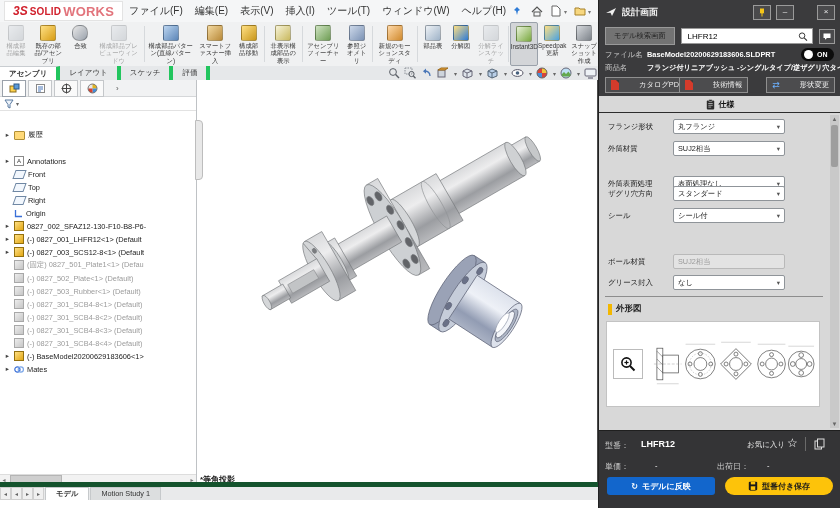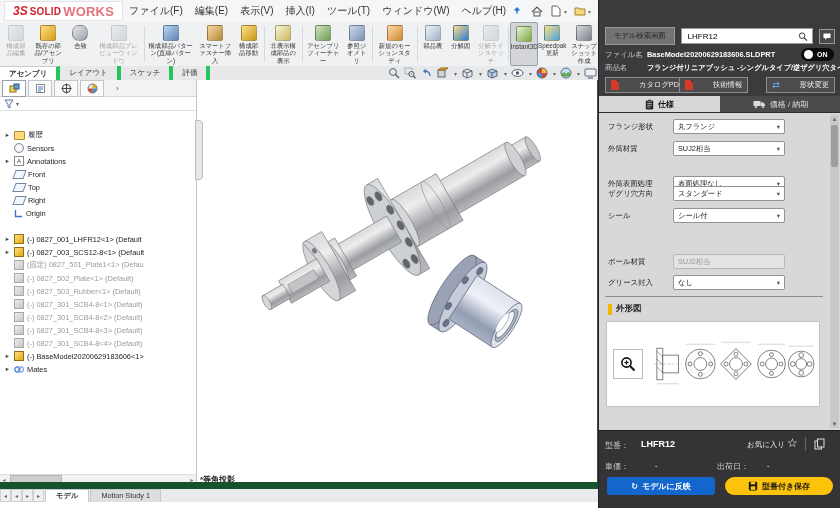--- a/index.html
+++ b/index.html
@@ -49,21 +49,21 @@
   .ti-a{width:8px;height:8px;border:1px solid #8a8a8a;font-size:6px;line-height:8px;text-align:center;color:#333;background:#fff}
   .ti-sensor{width:8px;height:8px;border-radius:50%;border:1px solid #888;background:radial-gradient(circle,#fff 30%,#cfe3f5)}
   .splitter{position:absolute;left:195px;top:120px;width:6px;height:58px;background:#e8e8e8;border:1px solid #bdbdbd;border-radius:0 4px 4px 0}
   .hscroll{position:absolute;left:0;top:394px;width:196px;height:8px;background:#f2f2f2;border-top:1px solid #ddd;display:flex;align-items:center}
   .hsb{font-size:6px;color:#777;width:8px;text-align:center}
   .hthumb{height:6px;background:#cfcfcf;border:1px solid #b5b5b5;width:50px;margin-left:2px}
   
   .viewport{left:196px;top:80px;width:401px;height:402px;background:#fff;border-right:1px solid #4a4a4a}
   .viewlabel{font-size:8px;font-weight:bold;color:#222}
   
-  .docbar{left:0;top:482px;width:598px;height:13px;background:#e9eaeb;border-top:7px solid #14532d;display:flex;align-items:flex-end;font-size:7.3px}
+  .docbar{left:0;top:482px;width:598px;height:13px;background:#e9eaeb;border-top:5px solid #14532d;display:flex;align-items:flex-end;font-size:7.3px}
   .navb{width:9px;height:11px;display:flex;align-items:center;justify-content:center;color:#666;font-size:6px;border:1px solid #d0d0d0;background:#f0f0f0}
   .dtab{padding:0 10px;line-height:12px;border:1px solid #c6c9cb;border-bottom:none;background:#dcdedf;color:#333;margin-left:1px}
   .dtab.active{background:#fff;font-weight:bold}
   .statusbar{left:0;top:495px;width:598px;height:13px;background:#f1f1f1;border-top:1px solid #d4d4d4;font-size:7.5px;color:#444;line-height:13px;padding-left:4px;box-sizing:border-box}
   
   .panel{left:598px;top:0;width:242px;height:508px;background:#3b3b3d;border-left:1px solid #222}
   .ptitle{position:absolute;left:0;top:0;width:100%;height:24px;display:flex;align-items:center;padding:0 6px;box-sizing:border-box;gap:5px}
   .ptitle .t{color:#f0f0f0;font-size:9px;font-weight:bold}
   .wbtn{width:16px;height:13px;border:1px solid #9a9a9a;background:#4a4a4c;color:#eee;display:flex;align-items:center;justify-content:center;font-size:8px;line-height:1}
   .searchrow{position:absolute;left:0;top:26px;width:100%;height:20px;display:flex;align-items:center;padding:0 6px;box-sizing:border-box;gap:6px}
@@ -481,25 +481,20 @@
           <path d="M1 1 H9 L6 5.5 V9 L4 8 V5.5 Z" fill="#eef4fb" stroke="#5a7aa0"></path>
         </svg>
       <span style="font-size:6px;color:#666">▾</span>
     </div>
 
     <div class="trow" style="top:49px">
         <span class="tarrow">▸</span>
         <span class="ti ti-folder"></span>
         <span>履歴</span>
       </div>
-    <div class="trow" style="top:62px">
-        <span class="tarrow"></span>
-        <span class="ti ti-sensor"></span>
-        <span>Sensors</span>
-      </div>
     <div class="trow" style="top:75px">
         <span class="tarrow">▸</span>
         <span class="ti ti-a">A</span>
         <span>Annotations</span>
       </div>
     <div class="trow" style="top:88px">
         <span class="tarrow"></span>
         <span class="ti ti-plane"></span>
         <span>Front</span>
       </div>
@@ -512,20 +507,25 @@
         <span class="tarrow"></span>
         <span class="ti ti-plane"></span>
         <span>Right</span>
       </div>
     <div class="trow" style="top:127px">
         <span class="tarrow"></span>
         <svg class="ti" width="9" height="9" viewBox="0 0 9 9">
           <path d="M1.5 1 V7.5 H8" fill="none" stroke="#3a6fd8" stroke-width="1.3"></path>
         </svg>
         <span>Origin</span>
+      </div>
+    <div class="trow" style="top:140px">
+        <span class="tarrow">▸</span>
+        <span class="ti ti-part"></span>
+        <span>0827_002_SFAZ12-130-F10-B8-P6-</span>
       </div>
     <div class="trow" style="top:153px">
         <span class="tarrow">▸</span>
         <span class="ti ti-part"></span>
         <span>(-) 0827_001_LHFR12&lt;1&gt; (Default</span>
       </div>
     <div class="trow" style="top:166px">
         <span class="tarrow">▸</span>
         <span class="ti ti-part"></span>
         <span>(-) 0827_003_SCS12-8&lt;1&gt; (Default</span>
@@ -590,20 +590,41 @@
   <div class="abs docbar">
     <span class="navb">◂</span>
       <span class="navb">◂</span>
       <span class="navb">▸</span>
       <span class="navb">▸</span>
     <span class="dtab active">モデル</span>
     <span class="dtab">Motion Study 1</span>
   </div>
 
   <div class="abs panel">
+    <div class="ptitle">
+      <svg width="12" height="10" viewBox="0 0 12 10">
+          <path d="M1 6 L11 1 L7 9 L5.5 5.8 Z" fill="#f0f0f0"></path>
+        </svg>
+      <span class="t">設計画面</span>
+      <div style="margin-left:auto;display:flex;gap:5px">
+        <div class="wbtn">
+            <svg width="8" height="9" viewBox="0 0 8 9">
+              <rect x="2" y="0.5" width="4" height="4.5" fill="#f5c518"></rect>
+              <path d="M1 5 H7 L4 5.5 Z" fill="#f5c518"></path>
+              <line x1="4" y1="5" x2="4" y2="8.5" stroke="#f5c518"></line>
+            </svg>
+          </div>
+        <div class="wbtn">
+            <span>–</span>
+          </div>
+        <div class="wbtn" style="margin-left:18px">
+            <span>×</span>
+          </div>
+      </div>
+    </div>
 
     <div class="searchrow">
       <div class="msbtn">モデル検索画面</div>
       <div class="sinput">
         <input value="LHFR12" style="">
         <svg width="11" height="11" viewBox="0 0 12 12">
             <circle cx="5" cy="5" r="3.4" fill="none" stroke="#333" stroke-width="1.2"></circle>
             <line x1="7.6" y1="7.6" x2="11" y2="11" stroke="#333" stroke-width="1.4"></line>
           </svg>
       </div>
@@ -640,29 +661,20 @@
     <div class="ptabs">
       <div class="ptab active">
         <svg width="9" height="11" viewBox="0 0 9 11">
             <rect x="0.8" y="1.5" width="7.4" height="9" rx="1" fill="#2b2b2b"></rect>
             <rect x="2.8" y="0.5" width="3.4" height="2" rx="0.5" fill="#2b2b2b" stroke="#d8d8d8" stroke-width="0.5"></rect>
             <line x1="2.3" y1="4.5" x2="6.7" y2="4.5" stroke="#d8d8d8" stroke-width="0.7"></line>
             <line x1="2.3" y1="6.3" x2="6.7" y2="6.3" stroke="#d8d8d8" stroke-width="0.7"></line>
             <line x1="2.3" y1="8.1" x2="5.2" y2="8.1" stroke="#d8d8d8" stroke-width="0.7"></line>
           </svg>
         <span>仕様</span>
-      </div>
-      <div class="ptab">
-        <svg width="13" height="9" viewBox="0 0 13 9">
-            <rect x="0.5" y="1" width="7" height="5" fill="#ddd"></rect>
-            <path d="M7.5 2.5 H10.5 L12 4.5 V6 H7.5 Z" fill="#ddd"></path>
-            <circle cx="3" cy="7" r="1.3" fill="#bbb"></circle>
-            <circle cx="10" cy="7" r="1.3" fill="#bbb"></circle>
-          </svg>
-        <span>価格 / 納期</span>
       </div>
     </div>
 
     <div class="pbody">
       <div class="frow" style="top:6px">
           <span class="flabel">フランジ形状</span>
           <div class="fselect">
             <span>丸フランジ</span>
             <span class="caret">▾</span>
           </div>

